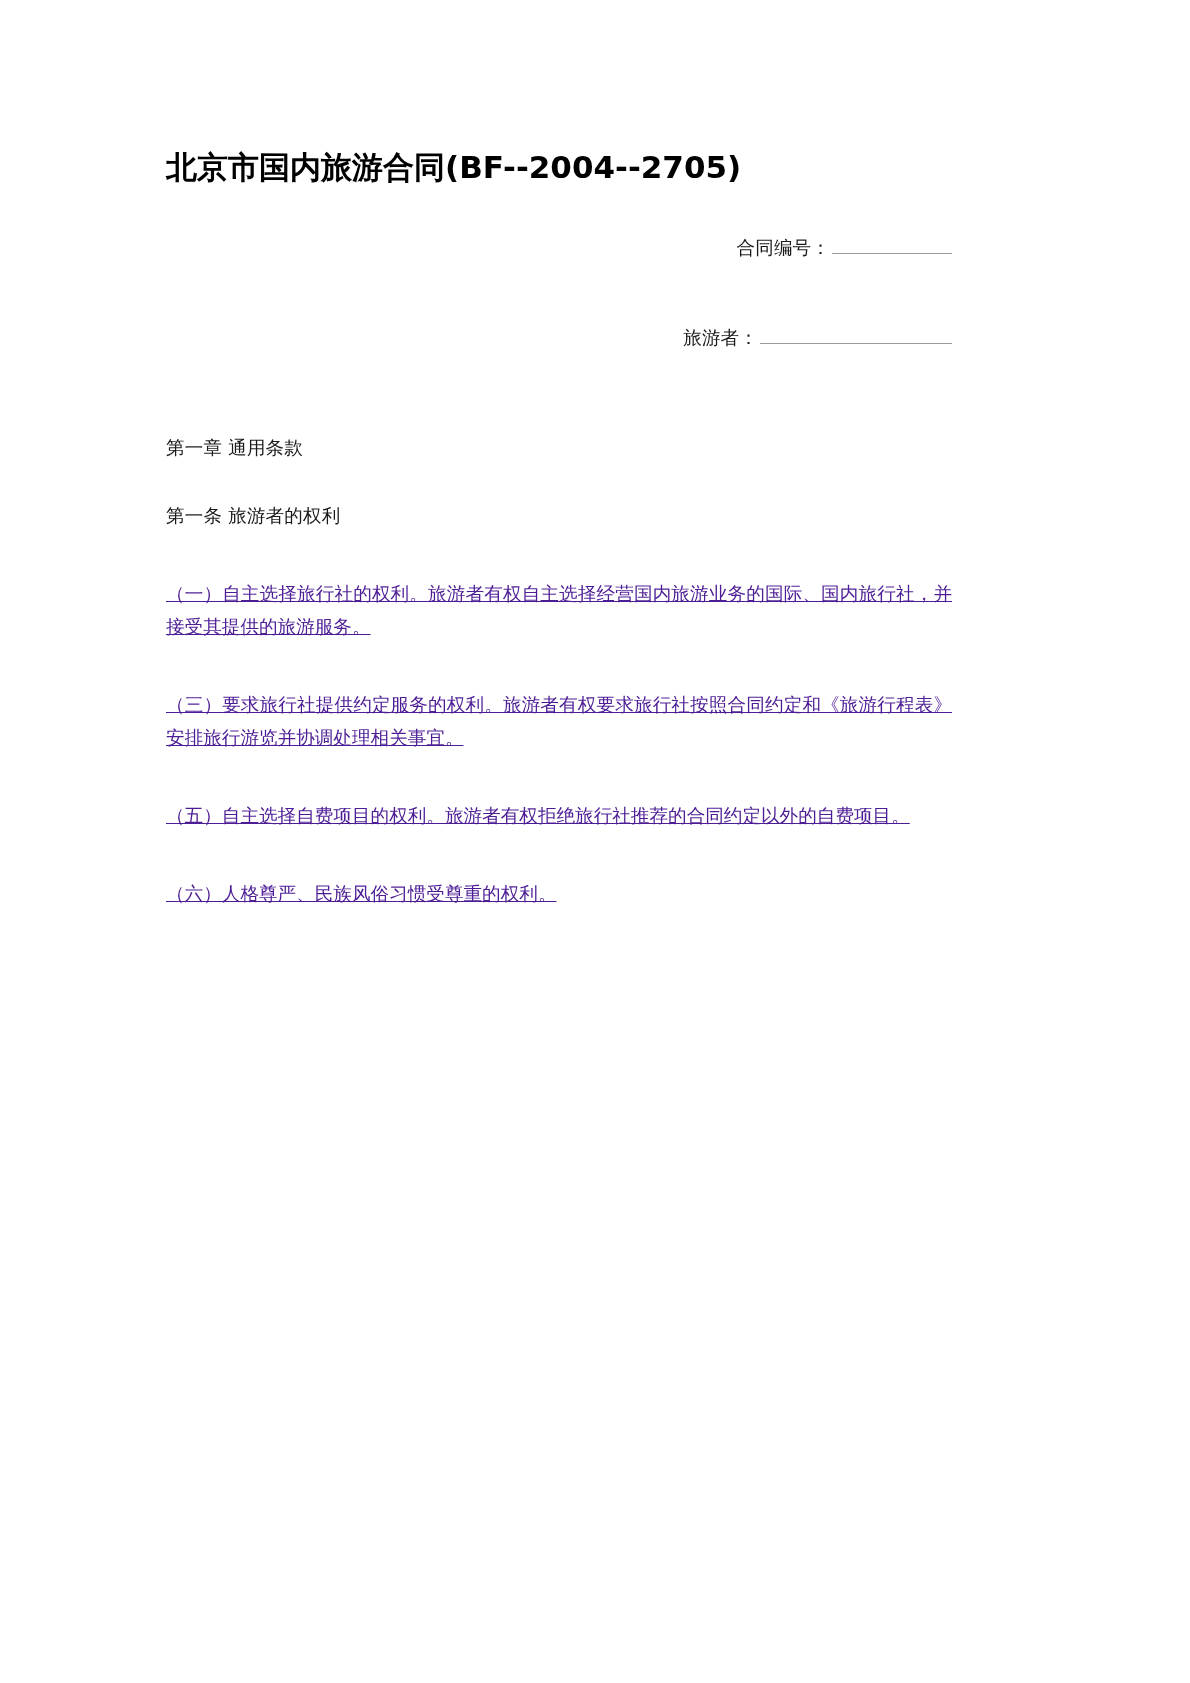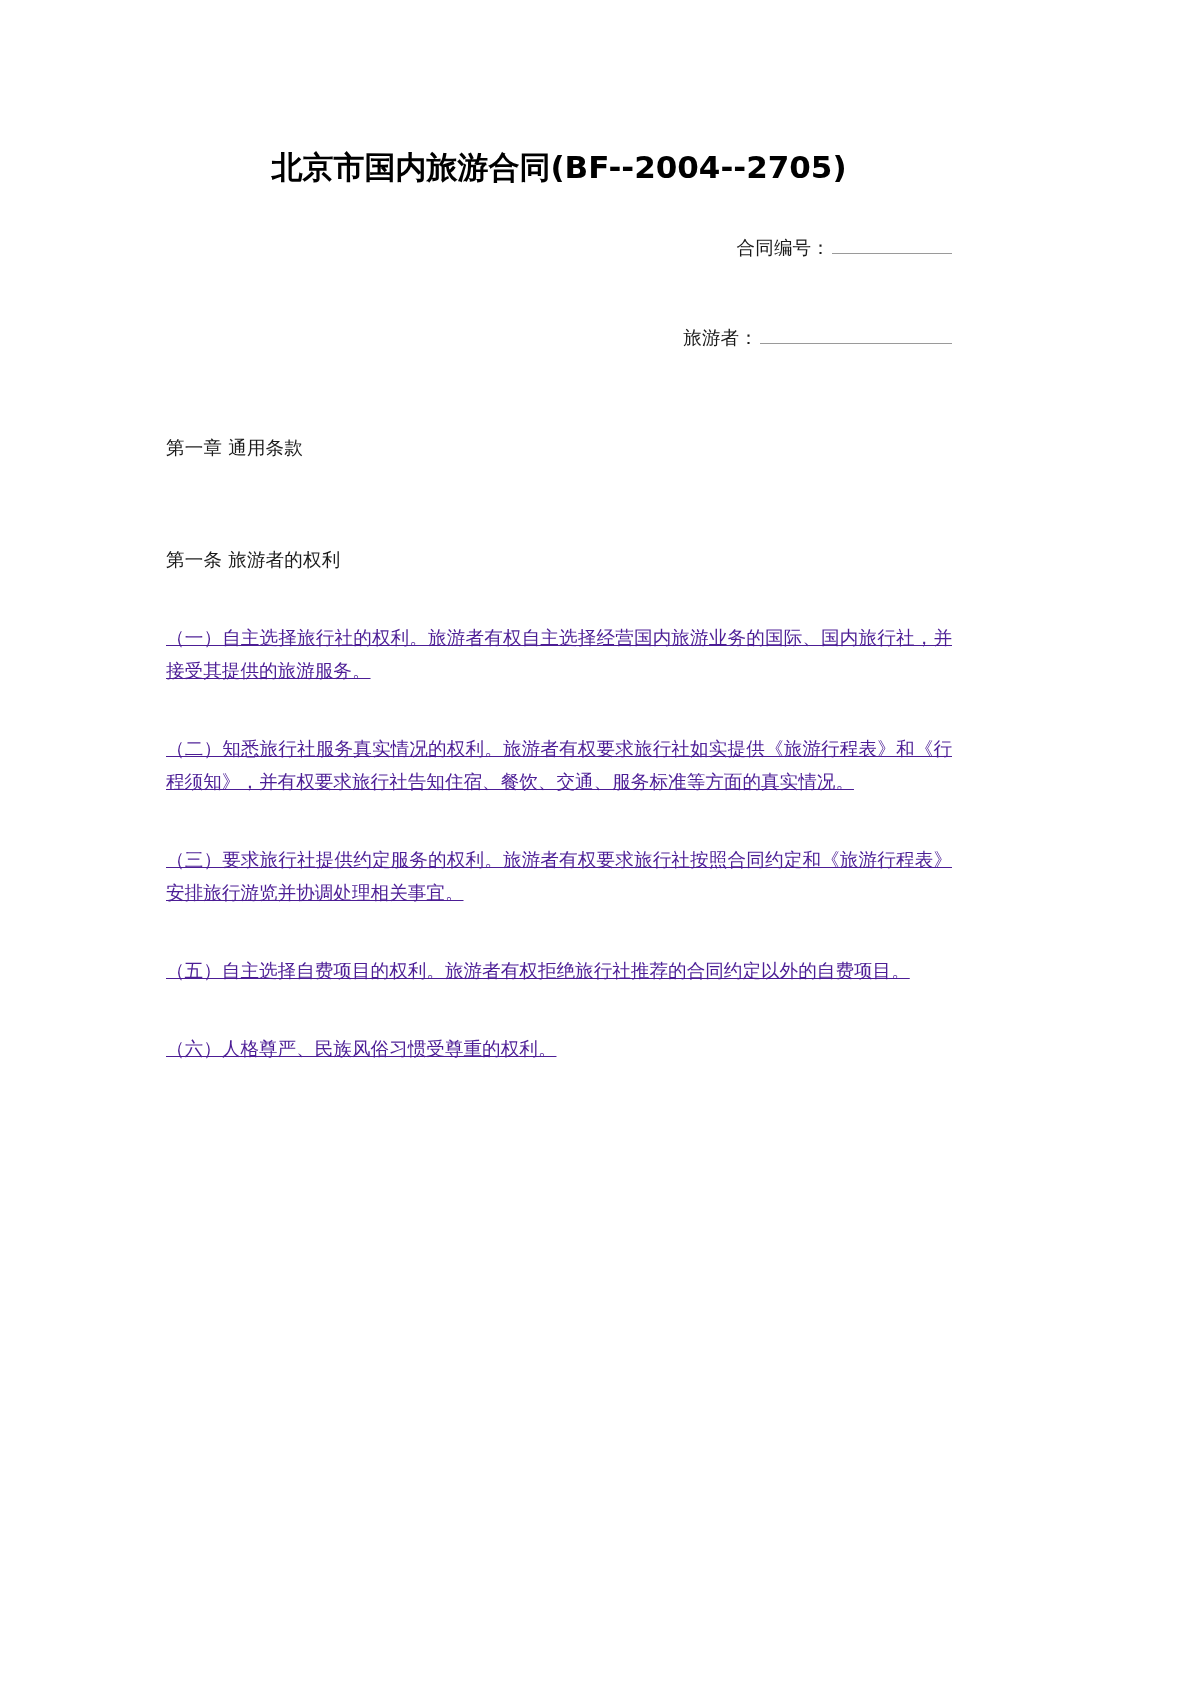--- a/index.html
+++ b/index.html
@@ -26,21 +26,20 @@
     top: 0;
     width: 786px;
   }
 
   
   .doc-title {
     font-family: "DejaVu Sans", "Liberation Sans", sans-serif;
     font-weight: bold;
     font-size: 31px;
     line-height: 1.25;
-    text-align: center;
     letter-spacing: 0px;
     margin: 0;
     padding-top: 148px;
     color: #000000;
     white-space: nowrap;
   }
 
   
   .field-row {
     font-size: 18.5px;
@@ -72,21 +71,21 @@
     font-size: 18.5px;
     line-height: 1.5;
     margin-top: 83px;
     letter-spacing: 0.2px;
     white-space: nowrap;
     color: #1a1a1a;
   }
   .article-heading {
     font-size: 18.5px;
     line-height: 1.5;
-    margin-top: 84px;
+    margin-top: 40px;
     letter-spacing: 0.2px;
     white-space: nowrap;
     color: #1a1a1a;
   }
 
   
   .clause {
     font-size: 18.6px;
     line-height: 33px;
     margin-top: 45px;
@@ -114,21 +113,20 @@
       <span class="field-label">旅游者：</span><span class="field-rule rule-w2"></span>
     </div>
 
 
     <div class="chapter-heading">第一章  通用条款</div>
 
     <div class="article-heading">第一条  旅游者的权利</div>
 
     <p class="clause first-clause">（一）自主选择旅行社的权利。旅游者有权自主选择经营国内旅游业务的国际、国内旅行社，并接受其提供的旅游服务。</p>
 
-    <p class="clause">（二）知悉旅行社服务真实情况的权利。旅游者有权要求旅行社如实提供《旅游行程表》和《行程须知》，并有权要求旅行社告知住宿、餐饮、交通、服务标准等方面的真实情况。</p>
 
     <p class="clause">（三）要求旅行社提供约定服务的权利。旅游者有权要求旅行社按照合同约定和《旅游行程表》安排旅行游览并协调处理相关事宜。</p>
 
 
     <p class="clause">（五）自主选择自费项目的权利。旅游者有权拒绝旅行社推荐的合同约定以外的自费项目。</p>
 
     <p class="clause">（六）人格尊严、民族风俗习惯受尊重的权利。</p>
 
 
   </div>

